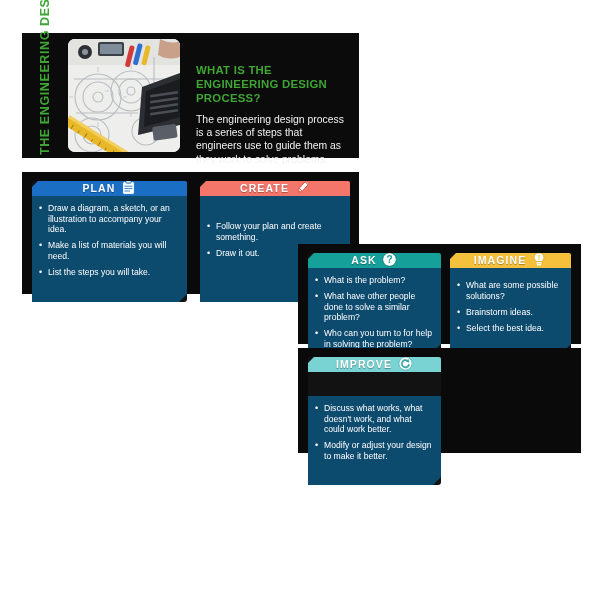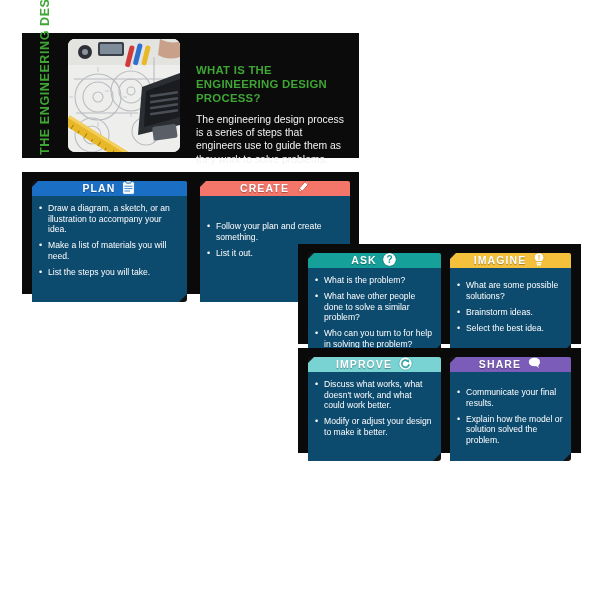--- a/index.html
+++ b/index.html
@@ -146,21 +146,21 @@
   #card-create { left:178px; width:150px; }
   #card-ask    { left:10px;  width:133px; }
   #card-imagine{ left:152px; width:121px; }
   #card-improve{ left:10px;  width:133px; }
   #card-share  { left:152px; width:121px; }
 
   #card-plan .card-body   { height:92px; }
   #card-create .card-body { height:92px; }
   #card-ask .card-body    { height:70px; }
   #card-imagine .card-body{ height:70px; }
-  #card-improve .card-body{ height:75px; }
+  #card-improve .card-body{ height:75px;margin-top:24px; }
   #card-share .card-body  { height:75px; }
 
   
   .head-plan   { background:#1a6fc4; }
   .head-create { background:#f4766a; }
   .head-ask    { background:#15a09a; }
   .head-imagine{ background:#f6cззз; }
   .head-imagine{ background:#f5c13c; }
   .head-improve{ background:#79d3d3; }
   .head-share  { background:#7b5cb8; }
@@ -276,21 +276,21 @@
               <rect x="5.6" y="0.2" width="4.2" height="1.6" fill="#f4a79d" stroke="#e05a4c" stroke-width="0.7"></rect>
               <path d="M5.6 10.4 L7.7 13.8 L9.8 10.4 Z" fill="#ffffff" stroke="#e05a4c" stroke-width="0.8"></path>
               <path d="M7.0 11.9 L7.7 13.6 L8.4 11.9 Z" fill="#e05a4c"></path>
             </g>
           </svg>
         </span>
       </div>
       <div class="card-body">
         <ul class="bullets" style="padding-top:18px;">
           <li data-bind="steps.1.bullets.0">Follow your plan and create something.</li>
-          <li data-bind="steps.1.bullets.1">List it out.</li>
+          <li data-bind="steps.1.bullets.1">Draw it out.</li>
         </ul>
       </div>
     </div>
   </div>
 
   <div class="panel" id="group-ask-imagine" style="background: rgb(10, 10, 10);">
 
     <div class="card" id="card-ask">
       <div class="card-head head-ask" style="background: rgb(21, 160, 154);">
         <span class="label" data-bind="steps.2.label">ASK</span>
@@ -346,31 +346,15 @@
         </span>
       </div>
       <div class="card-body">
         <ul class="bullets">
           <li data-bind="steps.4.bullets.0">Discuss what works, what doesn't work, and what could work better.</li>
           <li data-bind="steps.4.bullets.1">Modify or adjust your design to make it better.</li>
         </ul>
       </div>
     </div>
 
-    <div class="card" id="card-share">
-      <div class="card-head head-share" style="background: rgb(123, 92, 184);">
-        <span class="label" data-bind="steps.5.label">SHARE</span>
-        <span class="badge">
-          <svg width="15" height="15" viewBox="0 0 15 15">
-            <path d="M7.4 1.3 C4 1.3 1.4 3.4 1.4 6 C1.4 8.6 4 10.7 7.4 10.7 C8 10.7 8.6 10.6 9.2 10.5 L12.4 12.9 L11.7 9.6 C12.9 8.7 13.4 7.4 13.4 6 C13.4 3.4 10.8 1.3 7.4 1.3 Z" fill="#ffffff" stroke="#6a4caa" stroke-width="0.8"></path>
-          </svg>
-        </span>
-      </div>
-      <div class="card-body">
-        <ul class="bullets" style="padding-top:8px;">
-          <li data-bind="steps.5.bullets.0">Communicate your final results.</li>
-          <li data-bind="steps.5.bullets.1">Explain how the model or solution solved the problem.</li>
-        </ul>
-      </div>
-    </div>
   </div>
 
 </div>
 
 </body></html>

